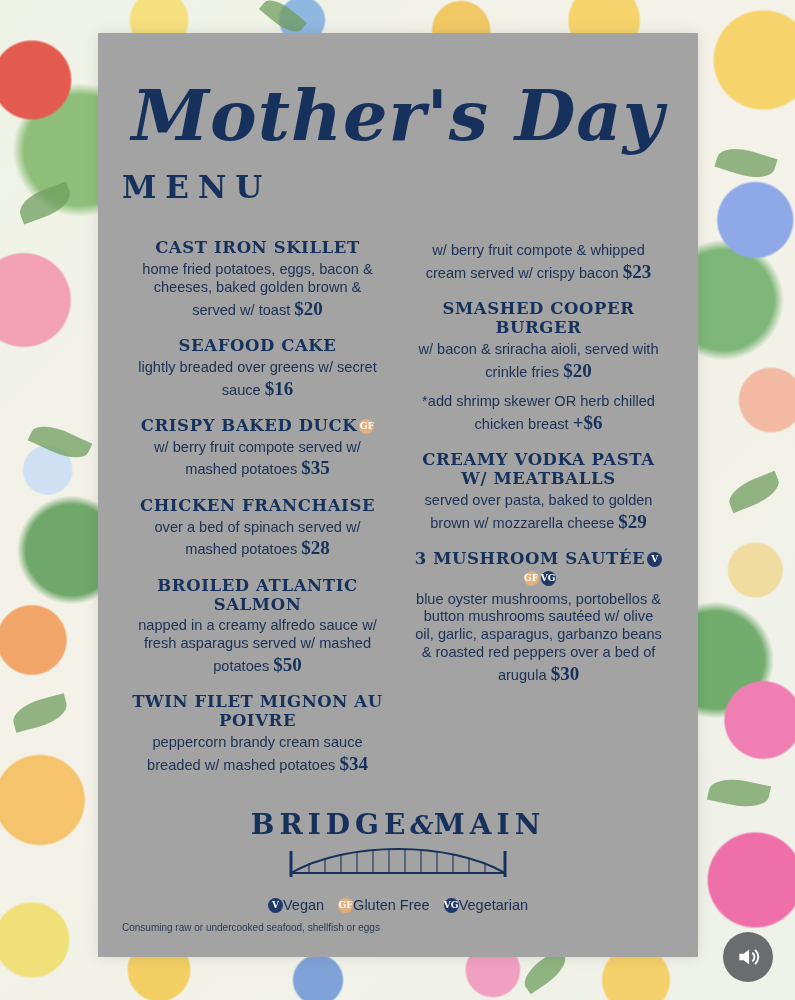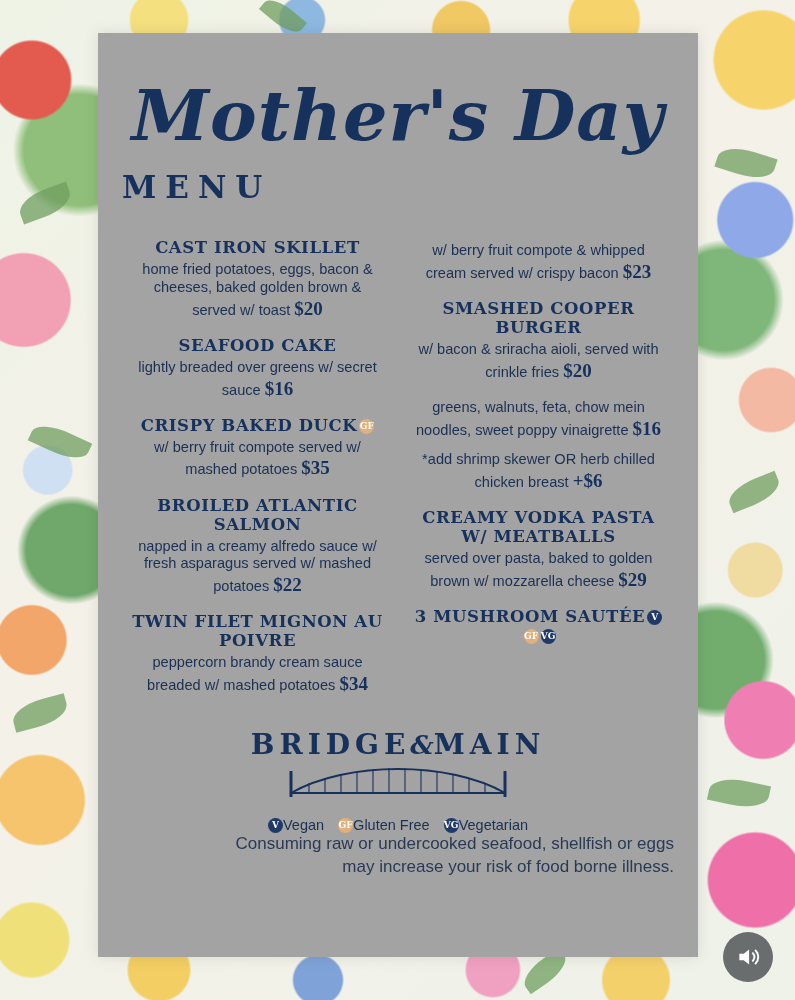--- a/index.html
+++ b/index.html
@@ -178,23 +178,24 @@
   
   .legend {
     margin-top: 14px;
     text-align: center;
     font-family: "Liberation Sans", sans-serif;
     font-size: 14.5px;
     color: #1b3055;
   }
   .legend span.lbl { margin-right: 14px; }
   .disclaimer {
-    text-align: right;
-    font-family: "Liberation Sans", sans-serif;
-    font-size: 17px;
+    margin-top: 8px;
+    text-align: left;
+    font-family: "Liberation Sans", sans-serif;
+    font-size: 10px;
     color: #2a3a55;
     line-height: 1.35;
   }
 
   
   .fab {
     position: absolute;
     right: 22px;
     bottom: 18px;
     width: 50px; height: 50px;
@@ -250,26 +251,33 @@
         <div class="item">
           <div class="item-name">
             <span>CRISPY BAKED DUCK</span><span class="badge gf">GF</span>
           </div>
           <div class="item-desc">
             <span>w/ berry fruit compote served w/ mashed potatoes</span>
             <span class="price">$35</span>
           </div>
         </div>
 
+        <div class="item">
+          <div class="item-name">CHICKEN FRANCHAISE</div>
+          <div class="item-desc">
+            <span>over a bed of spinach served w/ mashed potatoes</span>
+            <span class="price">$28</span>
+          </div>
+        </div>
 
         <div class="item">
           <div class="item-name">BROILED ATLANTIC SALMON</div>
           <div class="item-desc">
             <span>napped in a creamy alfredo sauce w/ fresh asparagus served w/ mashed potatoes</span>
-            <span class="price">$22</span>
+            <span class="price">$50</span>
           </div>
         </div>
 
         <div class="item">
           <div class="item-name">TWIN FILET MIGNON AU POIVRE</div>
           <div class="item-desc">
             <span>peppercorn brandy cream sauce breaded w/ mashed potatoes</span>
             <span class="price">$34</span>
           </div>
         </div>
@@ -287,42 +295,42 @@
 
         <div class="item">
           <div class="item-name">SMASHED COOPER BURGER</div>
           <div class="item-desc">
             <span>w/ bacon &amp; sriracha aioli, served with crinkle fries</span>
             <span class="price">$20</span>
           </div>
         </div>
 
         <div class="item">
-          <div class="item-desc">
-            <span>greens, walnuts, feta, chow mein noodles, sweet poppy vinaigrette</span>
-            <span class="price">$16</span>
-          </div>
         </div>
 
         <div class="addon">
           <span>*add shrimp skewer OR herb chilled chicken breast</span>
           <span class="price">+$6</span>
         </div>
 
         <div class="item">
           <div class="item-name">CREAMY VODKA PASTA W/ MEATBALLS</div>
           <div class="item-desc">
             <span>served over pasta, baked to golden brown w/ mozzarella cheese</span>
             <span class="price">$29</span>
           </div>
         </div>
 
         <div class="item">
           <div class="item-name">
             <span>3 MUSHROOM SAUTÉE</span><span class="badge v">V</span><span class="badge gf">GF</span><span class="badge vg">VG</span>
+          </div>
+          <div class="item-desc">
+            <span>blue oyster mushrooms, portobellos &amp; button mushrooms sautéed w/ olive oil, garlic, asparagus, garbanzo beans &amp; roasted red peppers over a bed of arugula</span>
+            <span class="price">$30</span>
           </div>
         </div>
 
       </div>
     </div>
 
     <div class="logo-wrap">
       <div class="logo-text">
         <span>BRIDGE</span><span class="logo-amp">&amp;</span><span>MAIN</span>
       </div>
@@ -347,21 +355,20 @@
         </g>
       </svg>
     </div>
 
     <div class="legend">
       <span class="lbl"><span class="badge v" style="margin-left:0;">V</span><span>Vegan</span></span><span class="lbl"><span class="badge gf" style="margin-left:0;">GF</span><span>Gluten Free</span></span><span class="lbl" style="margin-right:0;"><span class="badge vg" style="margin-left:0;">VG</span><span>Vegetarian</span></span>
     </div>
 
     <div class="disclaimer">
       <div>Consuming raw or undercooked seafood, shellfish or eggs</div>
-      <div>may increase your risk of food borne illness.</div>
     </div>
 
   </div>
 
   <div class="fab">
     <svg width="26" height="26" viewBox="0 0 24 24">
       <path d="M4 9v6h4l5 4V5L8 9H4z" fill="#ffffff"></path>
       <path d="M16.5 8.5a5 5 0 0 1 0 7" fill="none" stroke="#ffffff" stroke-width="1.8" stroke-linecap="round"></path>
       <path d="M19 6a8.5 8.5 0 0 1 0 12" fill="none" stroke="#ffffff" stroke-width="1.8" stroke-linecap="round"></path>
     </svg>

